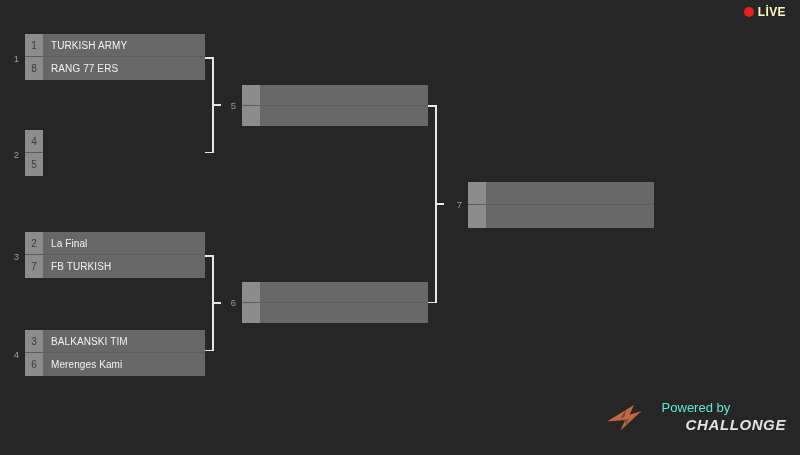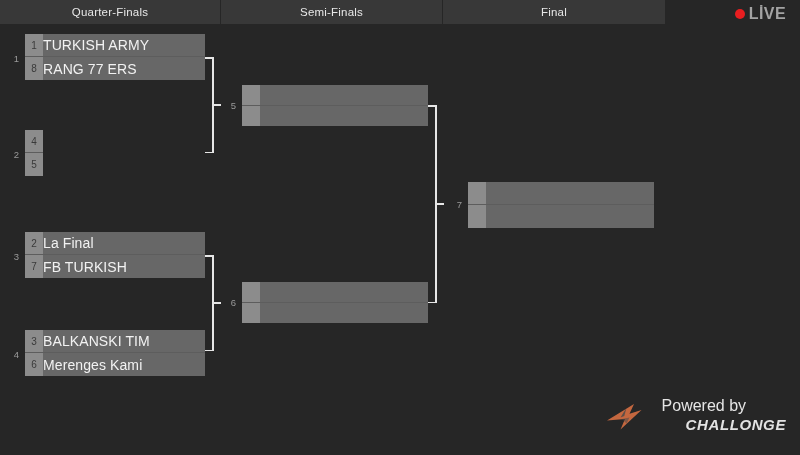--- a/index.html
+++ b/index.html
@@ -26,39 +26,39 @@
   .rh-0 { width:221px; }
   .rh-1 { width:222px; }
   .rh-2 { width:222px; }
 
   .live-badge {
     position:absolute; right:10px; top:3px;
     display:flex; align-items:center; gap:4px;
     padding:2px 4px;
   }
   .live-dot { width:10px; height:10px; border-radius:50%; background:#e81e20; display:block; }
-  .live-text { color:#a3a3a3; font-size:16px; font-weight:bold; letter-spacing:.4px; }
+  .live-text { color:#fef9c3; font-size:12px; font-weight:bold; letter-spacing:.4px; }
 
   
   .match { position:absolute; }
   .slot { display:flex; height:23px; align-items:stretch; }
   .seed {
     width:18px; min-width:18px;
     background:#8c8c8c;
     color:#3a3a3a;
     font-size:10px;
     display:flex; align-items:center; justify-content:center;
   }
   .team {
     flex:1;
     background:#676767;
     color:#f2f2f2;
-    font-size:14px;
+    font-size:10px;
     display:flex; align-items:center;
-    padding-left:0;
+    padding-left:8px;
     letter-spacing:.1px;
   }
   .slot.top .seed, .slot.top .team { border-bottom:1px solid #5d5d5d; }
 
   
   .match.empty .seed { background:#8c8c8c; }
   .match.empty .team { background:#676767; }
 
   .qf { width:180px; left:25px; }
   .sf { width:186px; left:242px; }
@@ -83,33 +83,28 @@
   }
   .conn .hm { left:7px; width:9px; }
 
   
   .powered {
     position:absolute; right:14px; bottom:20px;
     display:flex; align-items:center; gap:10px;
   }
   .ch-mark { width:48px; height:36px; display:block; }
   .pb-text { display:flex; flex-direction:column; line-height:1.25; }
-  .pb-small { color:#e5e5e5; font-size:16px; }
+  .pb-small { color:#5eead4; font-size:13px; }
   .pb-big { color:#e3e3e3; font-size:15px; font-weight:bold; font-style:italic; letter-spacing:.6px;margin-left:24px; }
 </style>
 </head>
 <body>
 
 <div id="stage">
 
-  <div class="round-headers">
-    <div class="round-header rh-0">Quarter-Finals</div>
-    <div class="round-header rh-1">Semi-Finals</div>
-    <div class="round-header rh-2">Final</div>
-  </div>
 
   <div class="live-badge">
     <span class="live-dot"></span>
     <span class="live-text">LİVE</span>
   </div>
 
   <div class="mlabel" style="left:5px; top:53px;">1</div>
   <div class="match qf" style="top:34px;">
     <div class="slot top">
       <span class="seed">1</span>

